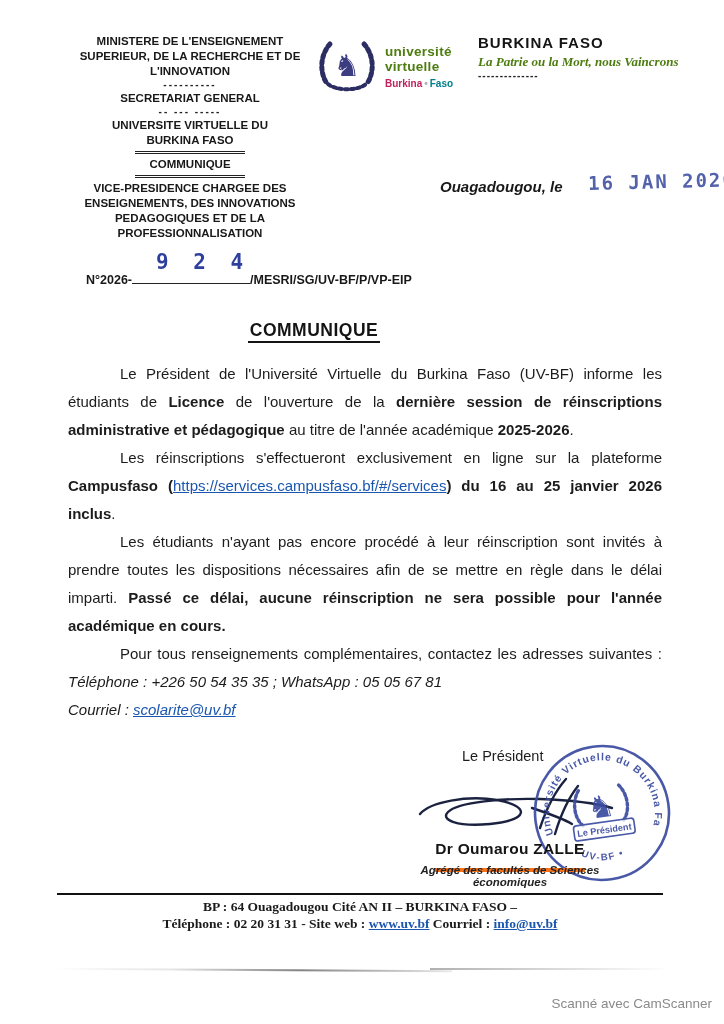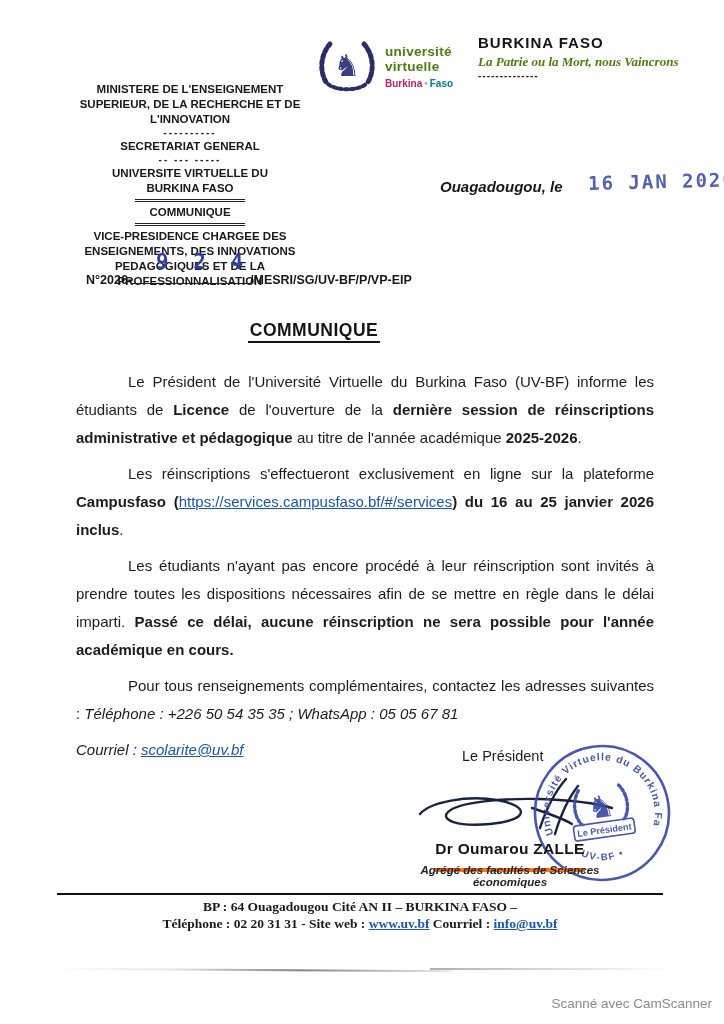--- a/index.html
+++ b/index.html
@@ -2,21 +2,21 @@
 <html><head>
 <meta charset="utf-8">
 <style>
   * { margin:0; padding:0; box-sizing:border-box; }
   html,body { background:#ffffff; }
   body { font-family:"Liberation Sans", sans-serif; color:#1f1f1f; }
   .page { position:relative; width:724px; height:1024px; background:#ffffff; overflow:hidden; }
 
   
   .hdr-left { position:absolute; left:62px; top:34px; width:256px; text-align:center;
-              font-weight:bold; font-size:11.5px; line-height:15px; color:#181818;margin-top:48px; }
+              font-weight:bold; font-size:11.5px; line-height:15px; color:#181818; }
   .hdr-left .sep { font-weight:bold; letter-spacing:2px; font-size:10px; line-height:12px; color:#222; }
   .hdr-left .rule { width:110px; border-top:1px solid #222; border-bottom:1px solid #222; height:3px; margin:3px auto; }
 
   .logo { position:absolute; left:316px; top:36px; width:156px; display:flex; align-items:center; gap:7px; }
   .logo-text { display:flex; flex-direction:column; line-height:15px; }
   .logo-name { font-weight:bold; font-size:13.5px; color:#4d7c0f; letter-spacing:.3px; }
   .logo-country { font-size:10px; font-weight:bold; margin-top:2px; }
   .logo-country .bk { color:#c21f5e; }
   .logo-country .dot { color:#b0b0b0; padding:0 2px; }
   .logo-country .fs { color:#007d8a; }
@@ -39,21 +39,21 @@
   .ref-stamp { position:absolute; left:24px; top:-22px; font-family:"DejaVu Sans Mono", monospace;
                font-weight:bold; font-size:21px; letter-spacing:6px; color:#2f3f9e; white-space:nowrap; }
 
   
   .title-wrap { position:absolute; left:0; top:320px; width:628px; text-align:center; }
   .title { font-weight:bold; font-size:17.5px; letter-spacing:.5px; color:#141414;
            border-bottom:2px solid #141414; padding:0 2px 1px 2px; }
 
   .body-text { position:absolute; left:68px; top:360px; width:594px;
                font-size:15px; line-height:28px; text-align:justify; color:#1c1c1c; }
-  .body-text p { text-indent:52px; margin:8px; }
+  .body-text p { text-indent:52px; margin:0; }
   .body-text p.noindent { text-indent:0; }
   .b { font-weight:bold; }
   .i { font-style:italic; }
   .link { color:#1a56b0; text-decoration:underline; cursor:pointer; }
 
   
   .president-label { position:absolute; left:462px; top:748px; font-size:14.5px; color:#1d1d1d; }
   .sig-svg { position:absolute; left:412px; top:762px; }
   .seal { position:absolute; left:531px; top:742px; transform:rotate(-8deg); opacity:.92; }
   .sig-name-wrap { position:absolute; left:408px; top:840px; width:204px; text-align:center; }

